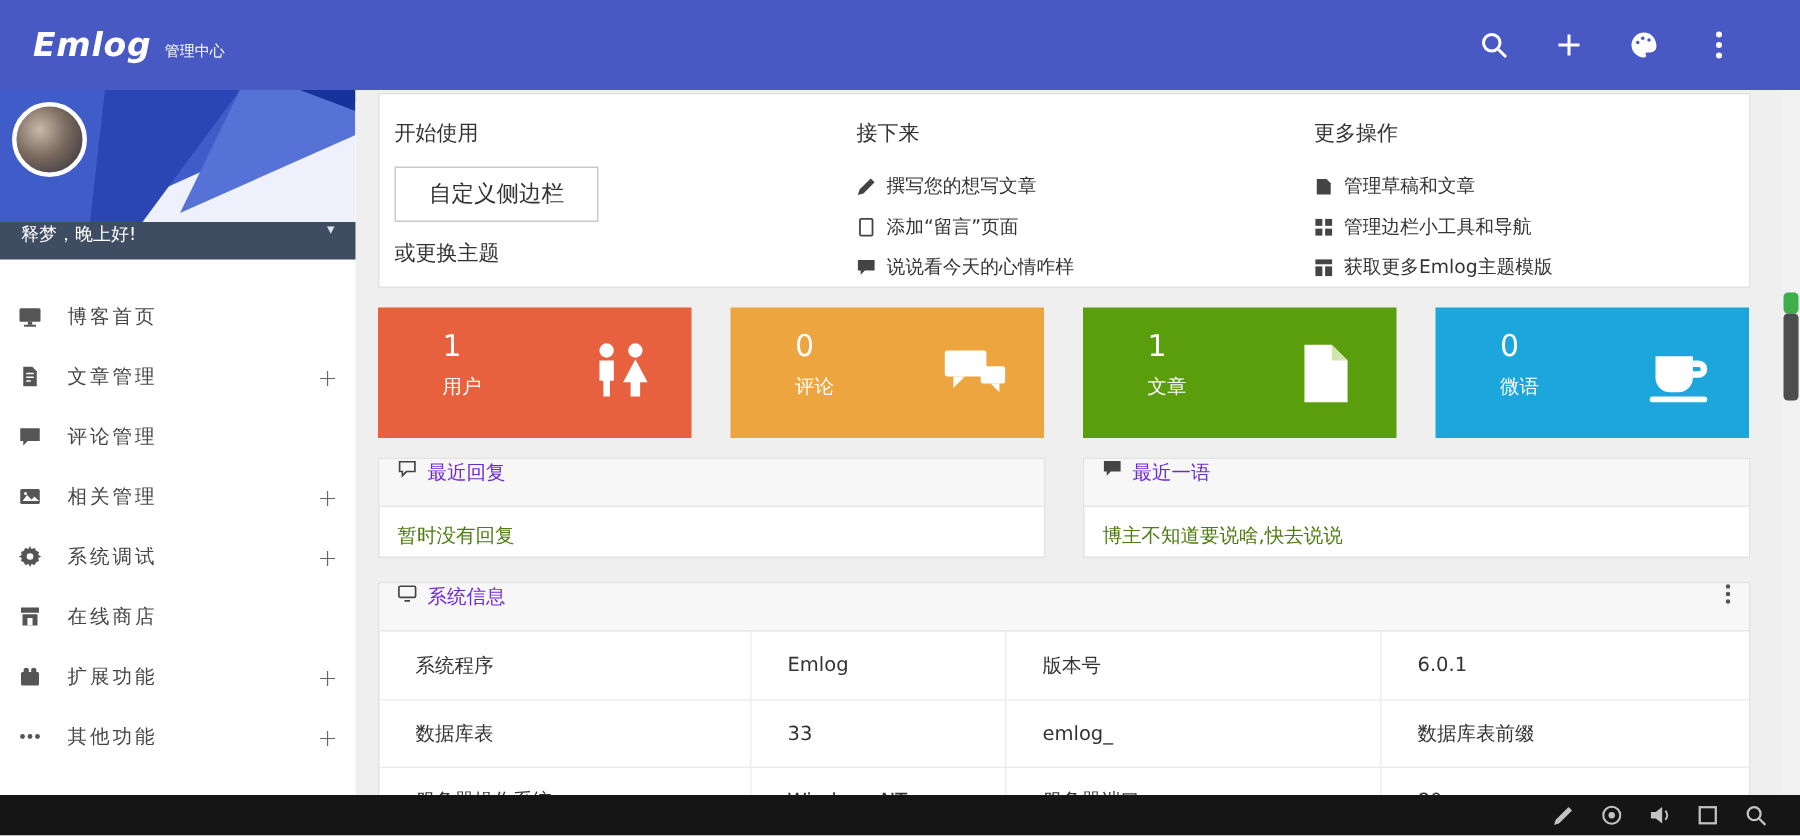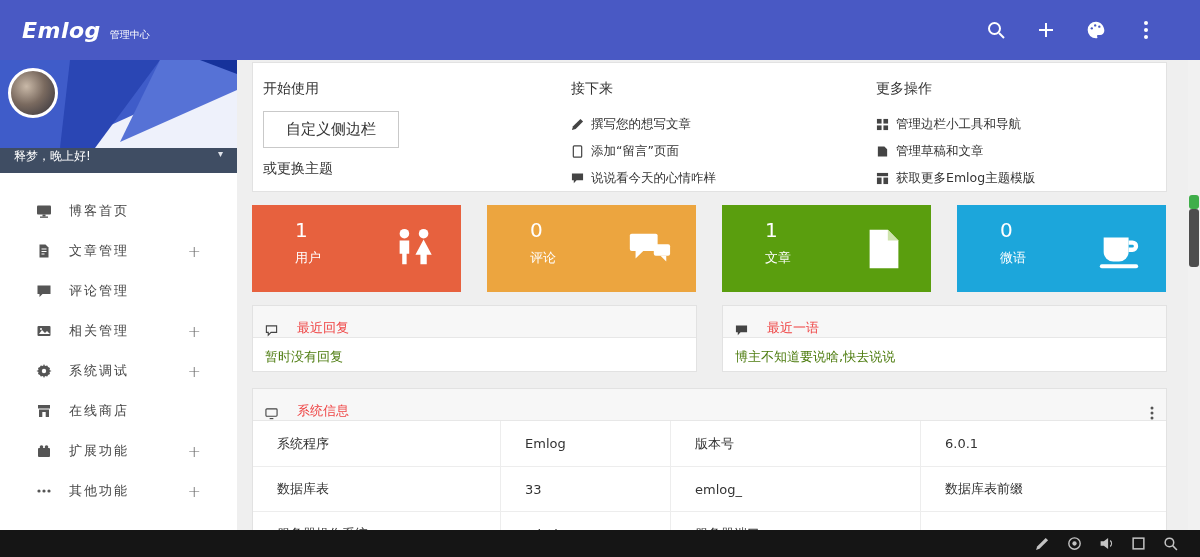--- a/index.html
+++ b/index.html
@@ -14,28 +14,28 @@
   .hicons{display:flex;gap:14px;padding-right:36px}
   .hicon{width:36px;height:36px;display:flex;align-items:center;justify-content:center;color:#fff;cursor:pointer}
 
   
   .sidebar{position:absolute;left:0;top:60px;width:237px;height:470px;background:#fff;z-index:10}
   .hero{position:relative;width:237px;height:88px;overflow:hidden}
   .avatar{position:absolute;left:8px;top:8px;width:50px;height:50px;border-radius:50%;border:3px solid #fff;background:radial-gradient(circle at 35% 35%,#c9b9a8 0%,#7a6a5f 45%,#2e2e38 100%)}
   .greet{height:25px;background:#3f4d63;color:#fff;font-size:12px;display:flex;padding:0 14px}
   .greet-chev{margin-left:auto;font-size:10px;color:#dfe3ea}
   .menu{padding-top:18px}
-  .menu-item{height:40px;display:flex;align-items:center;padding:0 36px;font-size:13px;color:#454545;letter-spacing:2px;cursor:pointer}
+  .menu-item{height:40px;display:flex;align-items:center;padding:0 12px;font-size:13px;color:#454545;letter-spacing:2px;cursor:pointer}
   .micon{width:16px;height:16px;margin-right:17px;color:#555;flex:0 0 16px;display:flex;align-items:center}
   .plus{margin-left:auto;color:#666;font-size:16px;font-weight:300;letter-spacing:0}
 
   
   .main{position:absolute;left:237px;top:60px;width:951px;height:470px;background:#efefef;overflow:hidden}
   .panel{position:absolute;background:#fff;border:1px solid #e2e2e2}
-  .phead{height:32px;background:#f7f7f7;border-bottom:1px solid #e7e7e7;display:flex;align-items:flex-end;gap:19px;padding:0 12px;font-size:13px;color:#ef4444}
+  .phead{height:32px;background:#f7f7f7;border-bottom:1px solid #e7e7e7;display:flex;align-items:flex-start;gap:7px;padding:0 12px;font-size:13px;color:#6d28d9}
   .phead .pico{width:13px;height:13px;color:#444;display:flex}
   .pbody{padding:10px 12px;font-size:13px;color:#4d7c0f}
 
   
   .welcome{left:15px;top:2px;width:915px;height:130px}
   .wcol{position:absolute;top:0;height:100%}
   .wcol-title{font-size:14px;color:#333;margin-bottom:13px}
   .wcol1{left:10px;top:17px}
   .wcol2{left:318px;top:17px}
   .wcol3{left:623px;top:17px}
@@ -248,35 +248,35 @@
             </svg>
           </span>
         <span>说说看今天的心情咋样</span>
       </div>
     </div>
     <div class="wcol wcol3">
       <div class="wcol-title">更多操作</div>
       <div class="wrow">
         <span class="wico">
             <svg viewBox="0 0 14 14" fill="currentColor">
+              <path d="M2 1.5h7l3 3v8H2z"></path>
+            </svg>
+          </span>
+        <span>管理草稿和文章</span>
+      </div>
+      <div class="wrow">
+        <span class="wico">
+            <svg viewBox="0 0 14 14" fill="currentColor">
               <rect x="1" y="1" width="5" height="5"></rect>
               <rect x="8" y="1" width="5" height="5"></rect>
               <rect x="1" y="8" width="5" height="5"></rect>
               <rect x="8" y="8" width="5" height="5"></rect>
             </svg>
           </span>
         <span>管理边栏小工具和导航</span>
-      </div>
-      <div class="wrow">
-        <span class="wico">
-            <svg viewBox="0 0 14 14" fill="currentColor">
-              <path d="M2 1.5h7l3 3v8H2z"></path>
-            </svg>
-          </span>
-        <span>管理草稿和文章</span>
       </div>
       <div class="wrow">
         <span class="wico">
             <svg viewBox="0 0 14 14" fill="currentColor">
               <rect x="1" y="1" width="12" height="3.5"></rect>
               <rect x="1" y="6" width="5" height="7"></rect>
               <rect x="8" y="6" width="5" height="7"></rect>
             </svg>
           </span>
         <span>获取更多Emlog主题模版</span>

